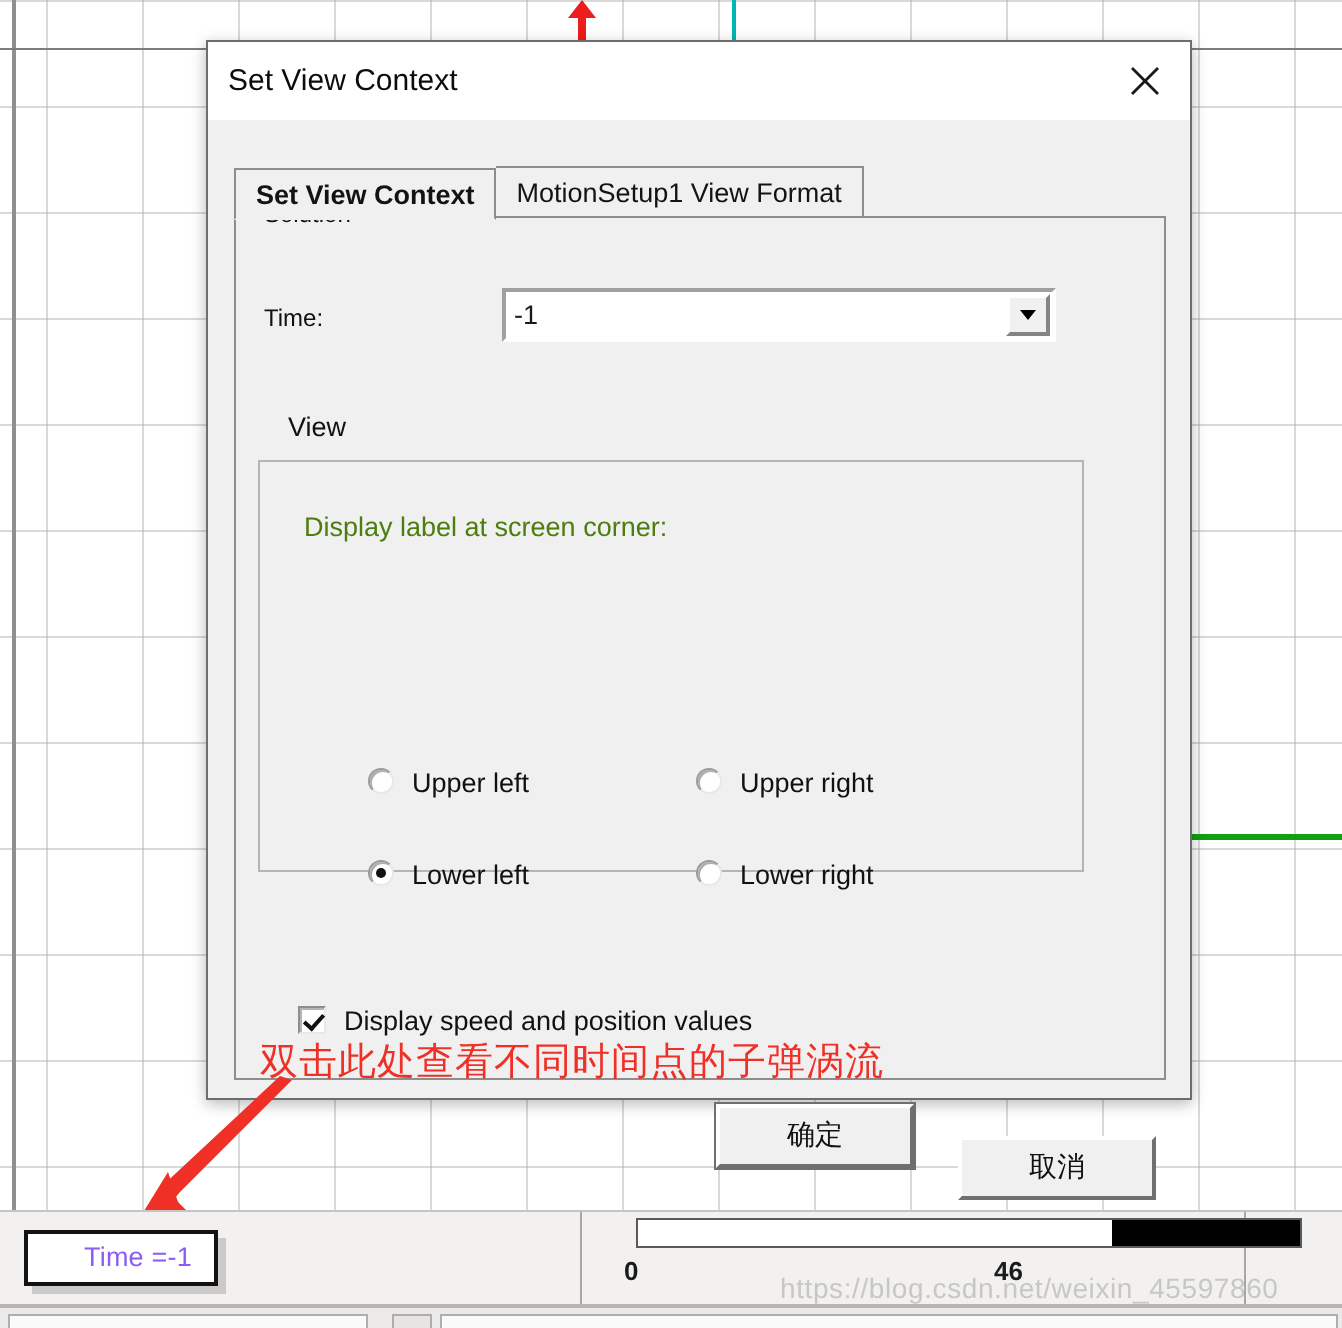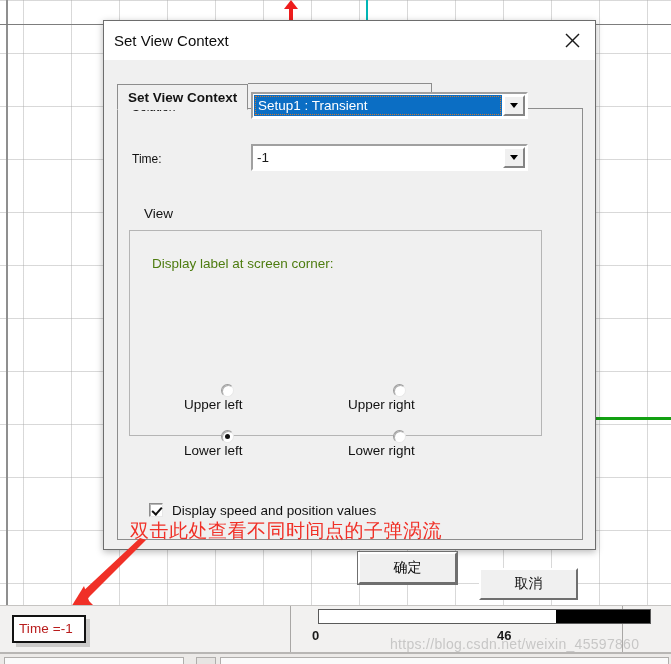--- a/index.html
+++ b/index.html
@@ -75,26 +75,26 @@
   }
   #bottom-divider2 {
     position: absolute;
     left: 622px; top: 606px;
     width: 1px; height: 46px;
     background: #a9a7a5;
   }
   #time-label {
     position: absolute;
     left: 12px; top: 615px;
-    padding: 4px 11px 5px 5px;
+    padding: 4px 11px 5px 28px;
     background: #ffffff;
     border: 2px solid #121212;
     box-shadow: 4px 4px 0 rgba(0,0,0,0.16);
     font-size: 13.5px;
-    color: #b91c1c;
+    color: #8b5cf6;
     letter-spacing: 0.1px;
     white-space: nowrap;
   }
   #slider-track {
     position: absolute;
     left: 318px; top: 609px;
     width: 333px; height: 15px;
     background: #000000;
     border: 1px solid #5a5a5a;
     box-sizing: border-box;
@@ -323,23 +323,22 @@
   #display-label-text {
     position: absolute;
     left: 48px; top: 196px;
     font-size: 13.5px;
     color: #4d7c0f;
   }
 
   .radio-row {
     position: absolute;
     display: flex;
-    align-items: flex-end;
+    align-items: flex-start;
     cursor: pointer;
-    flex-direction: column;
   }
   #radio-upper-left  { left: 80px;  top: 324px; }
   #radio-upper-right { left: 244px; top: 324px; }
   #radio-lower-left  { left: 80px;  top: 370px; }
   #radio-lower-right { left: 244px; top: 370px; }
 
   .radio-mark {
     width: 13px; height: 13px;
     border-radius: 50%;
     background: #ffffff;
@@ -456,26 +455,20 @@
         <span>Set View Context</span>
       </div>
       <div class="tab inactive">
         <span>MotionSetup1 View Format</span>
       </div>
     </div>
 
     <div id="tabpanel"></div>
 
     <div class="field-label" id="label-solution">Solution</div>
-    <div class="combo" id="combo-solution">
-      <div class="combo-value selected">Setup1 : Transient</div>
-      <div class="combo-btn">
-          <span class="arrow"></span>
-        </div>
-    </div>
 
     <div class="field-label" id="label-time">Time:</div>
     <div class="combo" id="combo-time">
       <div class="combo-value">-1</div>
       <div class="combo-btn">
           <span class="arrow"></span>
         </div>
     </div>
 
     <div id="view-group"></div>

